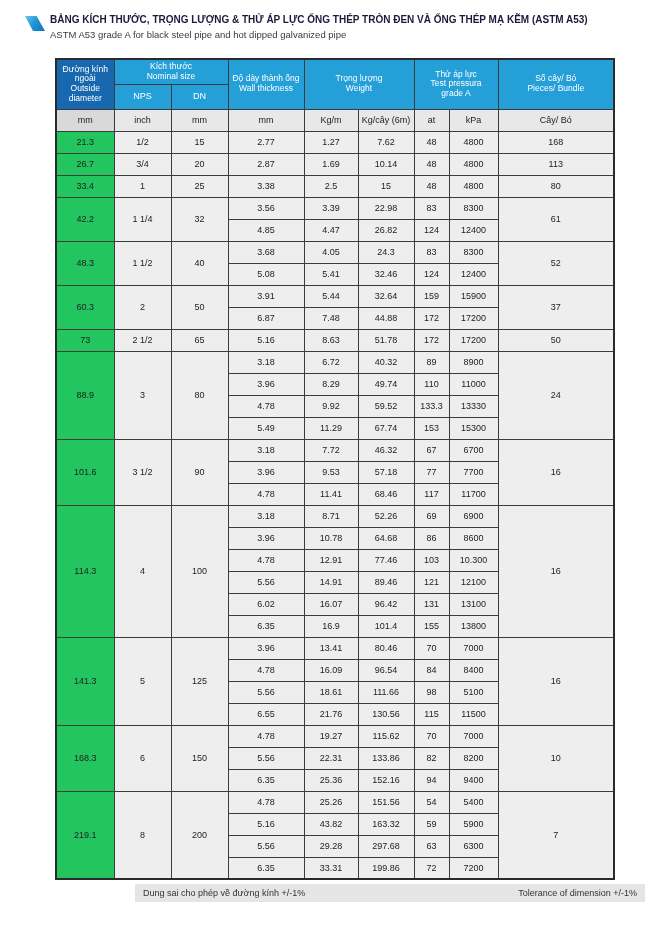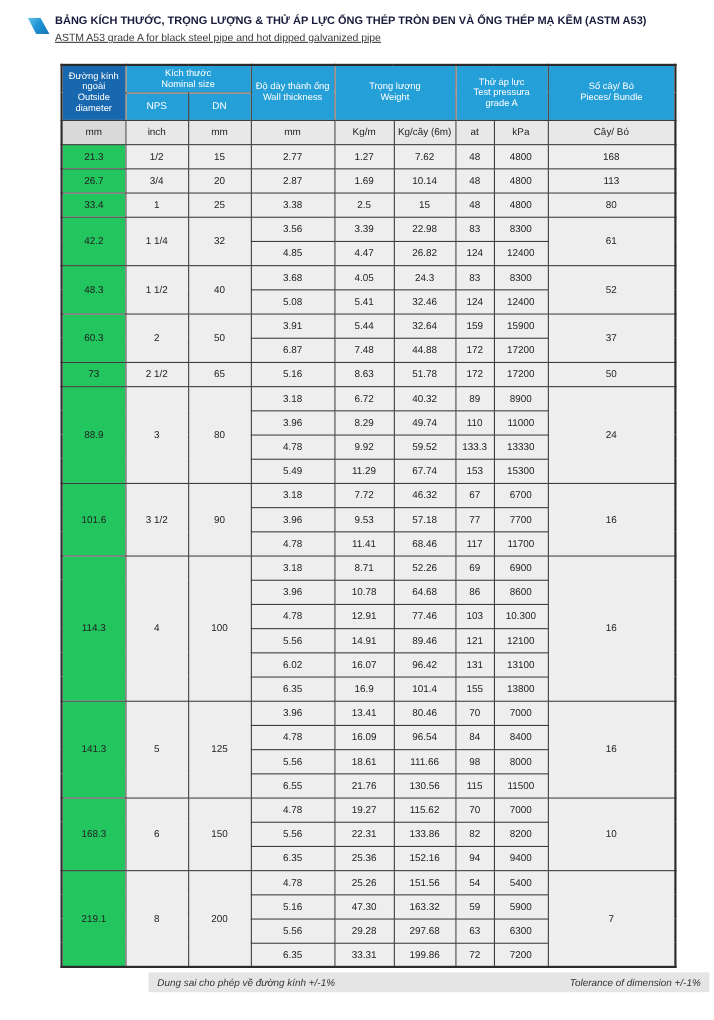--- a/index.html
+++ b/index.html
@@ -6,42 +6,42 @@
   html,body { width:649px; height:927px; background:#ffffff; overflow:hidden;
               font-family:"Liberation Sans", "DejaVu Sans", sans-serif; }
   #page { position:relative; width:649px; height:927px; background:#fff; }
 
   
   #logo { position:absolute; left:25px; top:16px; width:20px; height:15px;
           background:linear-gradient(130deg,#6ec6ea 0%,#2196d6 45%,#1270b4 100%);
           clip-path:polygon(0% 0%, 58% 0%, 100% 100%, 40% 100%); }
   #title { position:absolute; left:50px; top:14px; width:596px;
            font-size:10px; font-weight:bold; color:#1a1a3c; letter-spacing:0; white-space:nowrap; }
-  #subtitle { position:absolute; left:50px; top:29px; font-size:9.5px; color:#3a3a3a;text-decoration:underline; }
+  #subtitle { position:absolute; left:50px; top:29px; font-size:9.5px; color:#3a3a3a; }
 
   
   #tbl-wrap { position:absolute; left:55px; top:58px; }
   table { border-collapse:collapse; table-layout:fixed; width:558px; border:2px solid #2b2b2b;padding-left:32px; }
   th, td { border:1px solid #3c3c3c; text-align:center; vertical-align:middle;
            padding:0 1px; font-size:9px; color:#222; font-weight:normal; overflow:hidden; }
   thead tr { height:25px; }
   th { color:#fff; background:#259fd8; line-height:1.15; }
   th .l { display:block; font-size:8.5px; }
   th.dark { background:#1768ae; }
   tbody tr { height:22px; }
   tbody td { background:#eeeeee; }
   tbody td.col-od { background:#22c55e; }
   tr.unit-row td { background:#e8e8e8;text-align:center; }
   tr.unit-row td.col-od { background:#d9d9d9; }
   tr.group-start td { border-top:1.6px solid #2b2b2b; }
 
   
   .tol-bar { position:absolute; left:135px; width:510px; height:18px;
              display:flex; align-items:center; justify-content:space-between;
-             padding:0 8px; font-size:9px;font-style:italic; }
+             padding:0 8px; font-size:9px; }
   #tol-dim { top:884px; background:#e5e5e5; color:#333; }
   #tol-weight { top:904px; background:#189ad2; color:#ffffff; }
 </style>
 </head>
 <body>
 
 <div id="page">
 
   <div id="logo"></div>
   <div id="title">BẢNG KÍCH THƯỚC, TRỌNG LƯỢNG &amp; THỬ ÁP LỰC ỐNG THÉP TRÒN ĐEN VÀ ỐNG THÉP MẠ KẼM (ASTM A53)</div>
@@ -322,21 +322,21 @@
             <td>16.09</td>
             <td>96.54</td>
             <td>84</td>
             <td>8400</td>
           </tr>
           <tr>
             <td>5.56</td>
             <td>18.61</td>
             <td>111.66</td>
             <td>98</td>
-            <td>8000</td>
+            <td>5100</td>
           </tr>
           <tr>
             <td>6.55</td>
             <td>21.76</td>
             <td>130.56</td>
             <td>115</td>
             <td>11500</td>
           </tr>
           <tr class="group-start">
             <td rowspan="3" class="col-od">168.3</td>
@@ -369,21 +369,21 @@
             <td rowspan="4">200</td>
             <td>4.78</td>
             <td>25.26</td>
             <td>151.56</td>
             <td>54</td>
             <td>5400</td>
             <td rowspan="4">7</td>
           </tr>
           <tr>
             <td>5.16</td>
-            <td>47.30</td>
+            <td>43.82</td>
             <td>163.32</td>
             <td>59</td>
             <td>5900</td>
           </tr>
           <tr>
             <td>5.56</td>
             <td>29.28</td>
             <td>297.68</td>
             <td>63</td>
             <td>6300</td>

